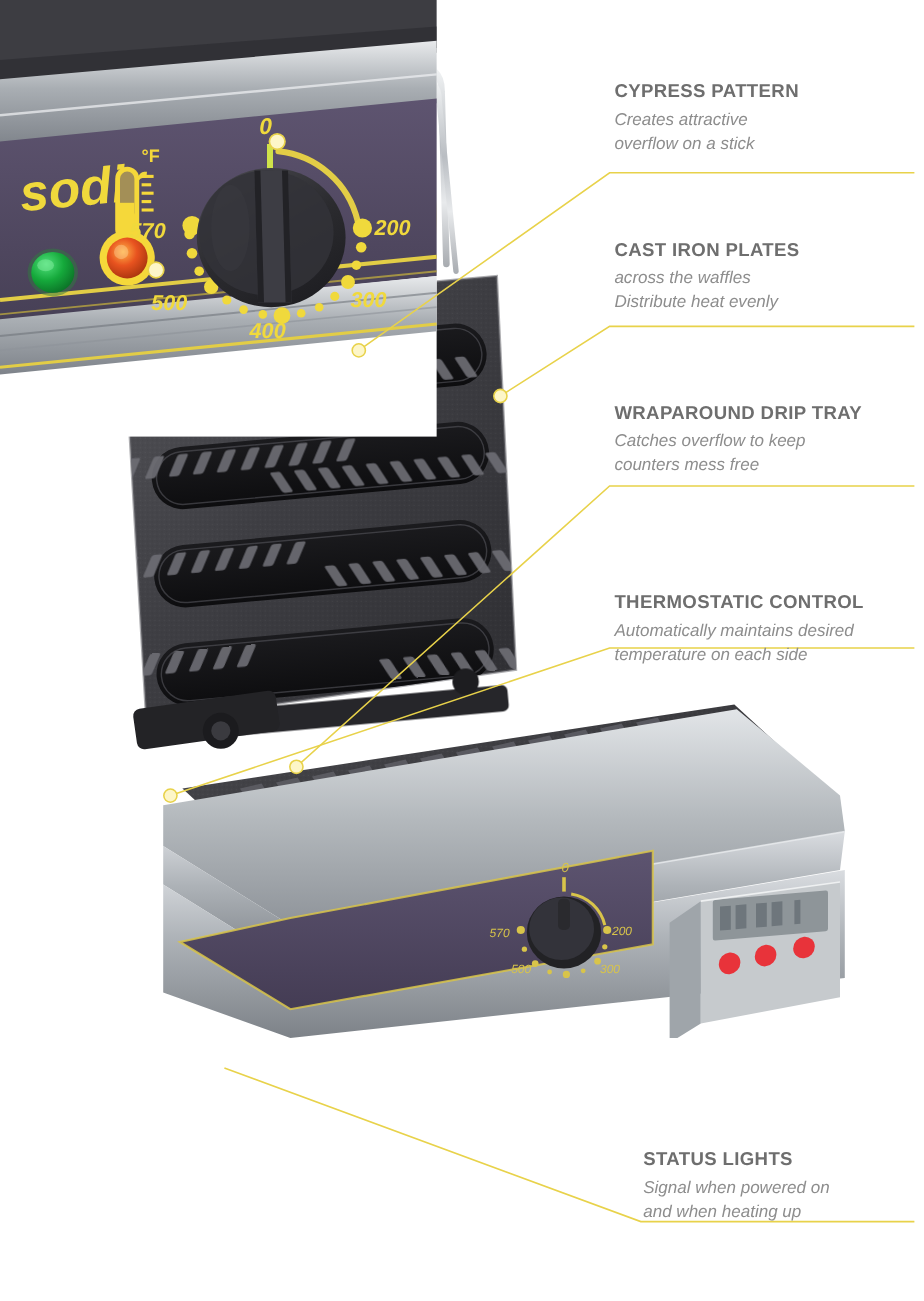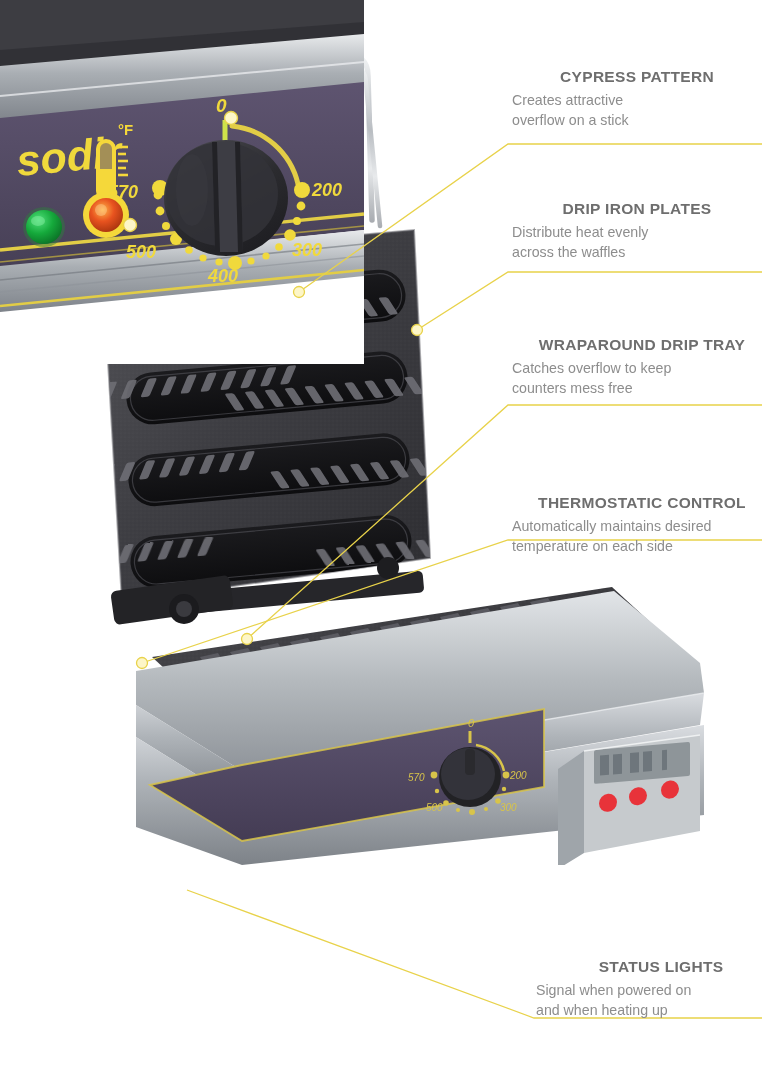--- a/index.html
+++ b/index.html
@@ -12,21 +12,21 @@
   }
   #stage { position: relative; width: 770px; height: 1084px; background: #fff; }
 
   
   .callout { position: absolute; width: 250px; }
   .callout .c-title {
     font-size: 15.5px; font-weight: bold; letter-spacing: .3px;
     color: #6e6e6e; line-height: 1.2; white-space: nowrap;
   }
   .callout .c-body {
-    font-size: 14.2px; color: #8d8d8d; line-height: 1.45; margin-top: 3px;
+    font-size: 14.2px; color: #8d8d8d; line-height: 1.45; margin-top: 3px; font-style: italic;
   }
 
   
   .vec { position: absolute; left: 0; top: 0; width: 770px; height: 1084px;
          pointer-events: none; }
 
   
   .layer { position: absolute; }
 
   
@@ -40,21 +40,21 @@
 
   
   #magnifier {
     left: 67px; top: 663px; width: 364px; height: 364px;
     border-radius: 50%; overflow: hidden;
     border: 1.6px solid #e8d24a;
     background: #fff;
   }
   #mag-inner { position: absolute; left: 0; top: 0; width: 364px; height: 364px; }
 
-  .nowrap { white-space: nowrap; text-align: center; }
+  .nowrap { white-space: nowrap; }
 </style>
 </head>
 <body>
 
 <div id="stage">
 
   <div class="layer" id="handle">
     <svg width="346" height="236" viewBox="0 0 346 236">
       <defs>
         <linearGradient id="chrome" x1="0" y1="0" x2="0" y2="1">
@@ -552,24 +552,24 @@
 
   <div class="callout" style="left:512px; top:68px;">
     <div class="c-title nowrap">CYPRESS PATTERN</div>
     <div class="c-body">
       <div>Creates attractive</div>
       <div>overflow on a stick</div>
     </div>
   </div>
 
   <div class="callout" style="left:512px; top:200px;">
-    <div class="c-title nowrap">DRIP IRON PLATES</div>
+    <div class="c-title nowrap">CAST IRON PLATES</div>
     <div class="c-body">
+      <div>across the waffles</div>
       <div>Distribute heat evenly</div>
-      <div>across the waffles</div>
     </div>
   </div>
 
   <div class="callout" style="left:512px; top:336px; width:260px;">
     <div class="c-title nowrap">WRAPAROUND DRIP TRAY</div>
     <div class="c-body">
       <div>Catches overflow to keep</div>
       <div>counters mess free</div>
     </div>
   </div>

